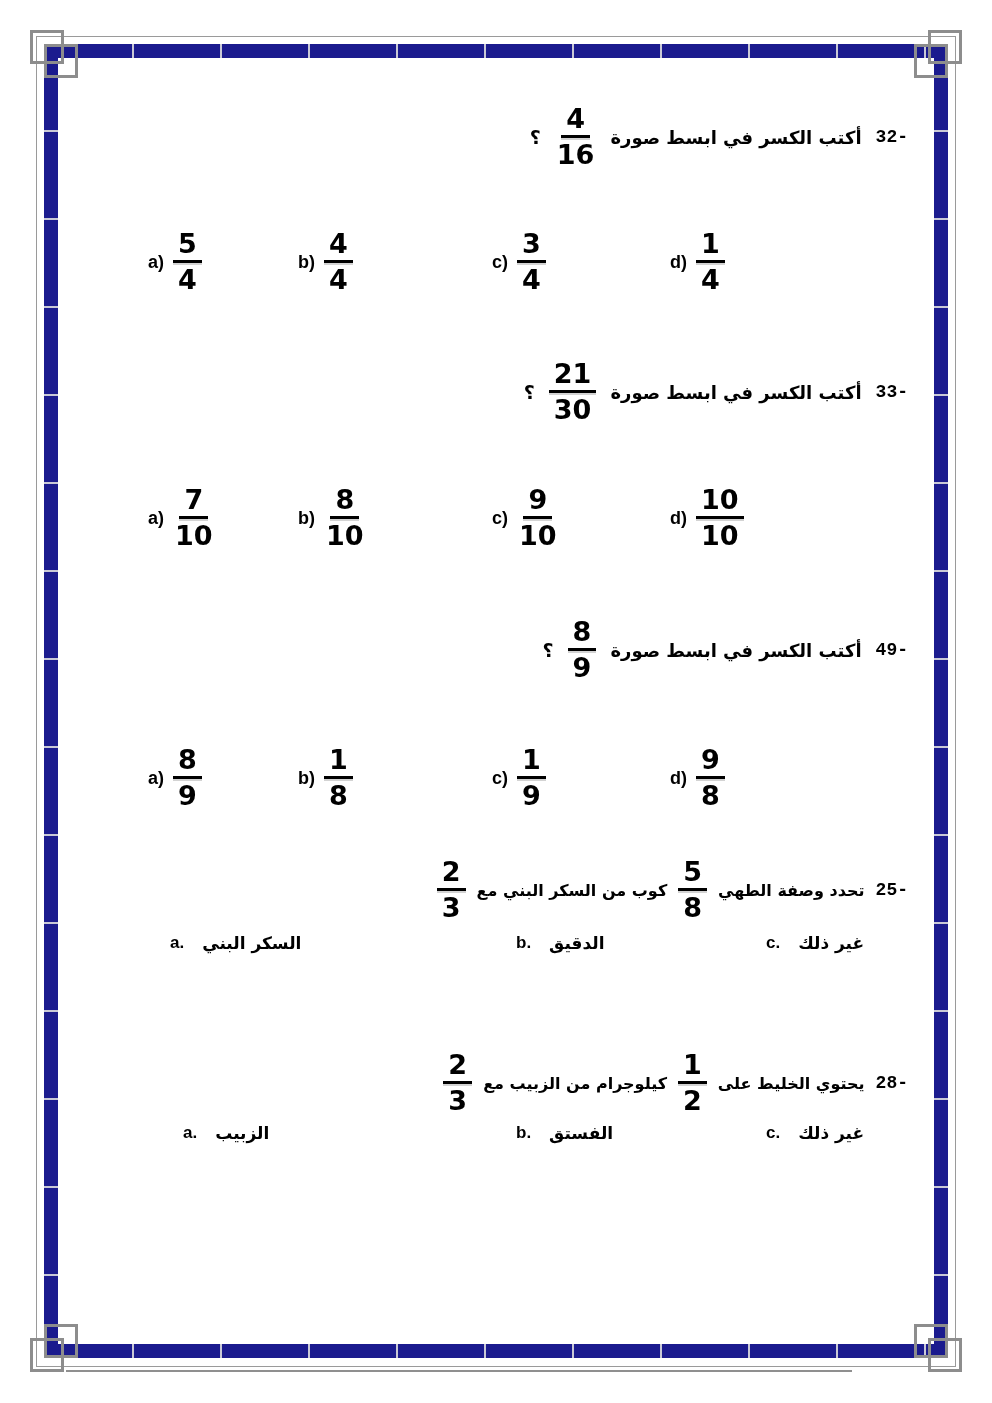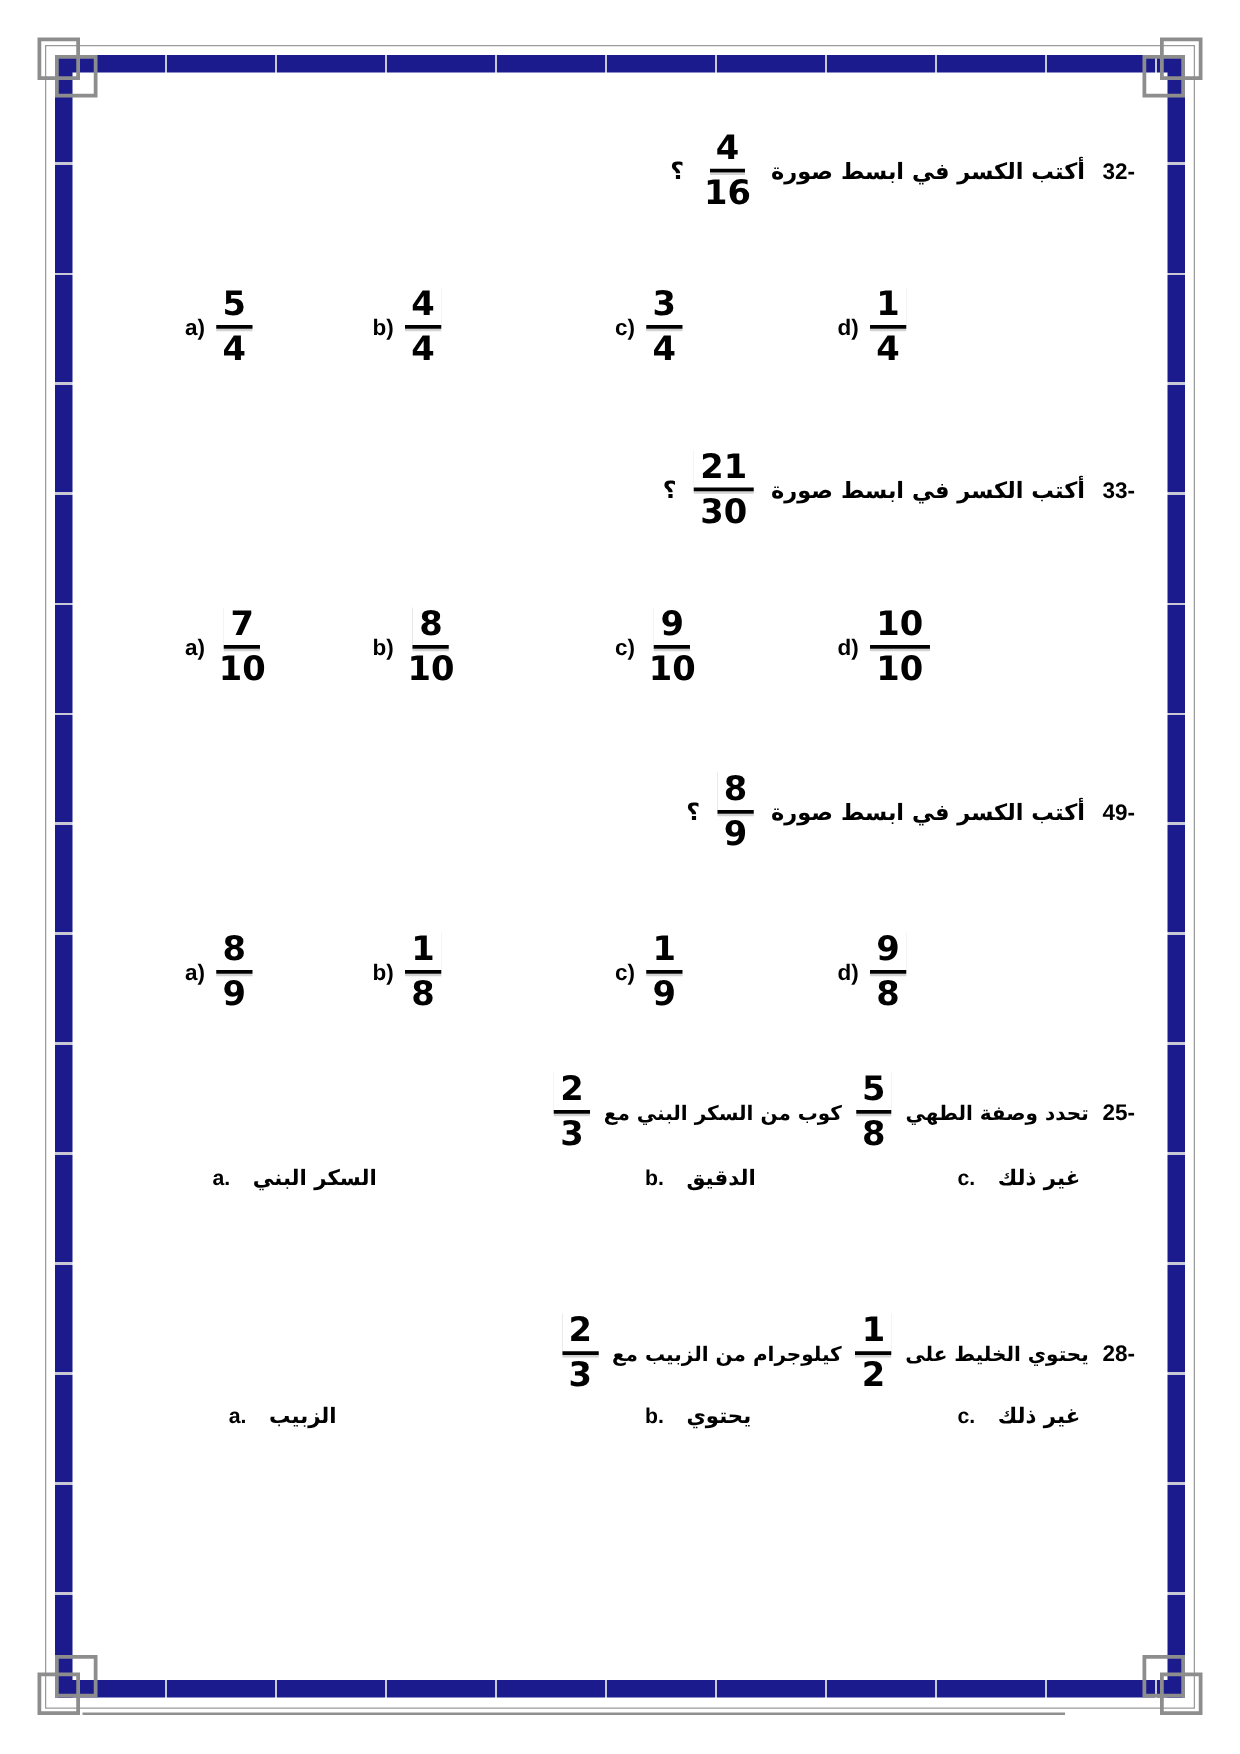--- a/index.html
+++ b/index.html
@@ -25,21 +25,21 @@
   .br1{right:30px;bottom:31px} .br2{right:44px;bottom:45px}
   .bottom-shadow { position:absolute; left:66px; right:140px; bottom:31px; height:2px; background:#8f8f8f; }
 
   
   .stem {
     position:absolute; right:84px; height:80px;
     display:flex; direction:rtl; align-items:center; gap:14px;
     font-weight:bold; font-size:18px; white-space:nowrap;
   }
   .stem.small { font-size:16px; gap:11px; }
-  .qnum { direction:ltr; unicode-bidi:isolate; font-family:Liberation Sans, sans-serif; font-size:18px; }
+  .qnum { direction:ltr; unicode-bidi:isolate; font-family:Liberation Mono, monospace; font-size:18px; }
   .qmark { font-size:19px; }
 
   
   .frac {
     display:inline-flex; flex-direction:column; align-items:center;
     font-size:27px; font-weight:bold; line-height:1.2;
     font-family:"DejaVu Sans",sans-serif; direction:ltr;
   }
   .fnum { border-bottom:3px solid #000; padding:0 5px; box-shadow:0 2px 0 rgba(130,130,130,.35); }
   .fden { padding:1px 2px 0 2px; }
@@ -234,19 +234,19 @@
     <span class="fden">3</span>
   </span>
 </div>
 <div class="wp-options" style="top:1123px">
   <div class="wp-option" style="left:183px">
     <span class="olabel">a.</span>
     <span class="otext">الزبيب</span>
   </div>
   <div class="wp-option" style="left:516px">
     <span class="olabel">b.</span>
-    <span class="otext">يحتوي</span>
+    <span class="otext">الفستق</span>
   </div>
   <div class="wp-option" style="left:766px">
     <span class="olabel">c.</span>
     <span class="otext">غير ذلك</span>
   </div>
 </div>
 
 </body></html>

